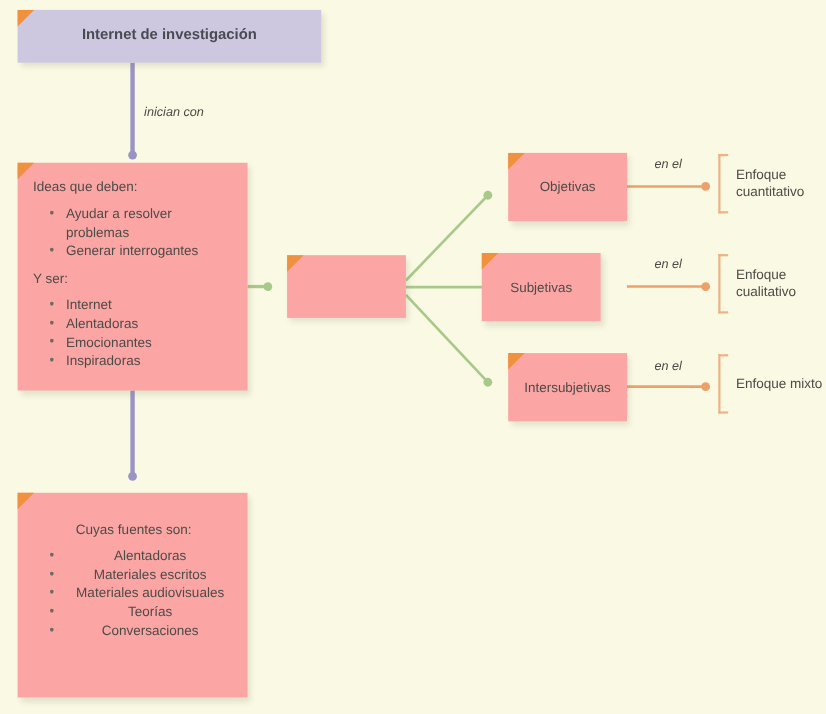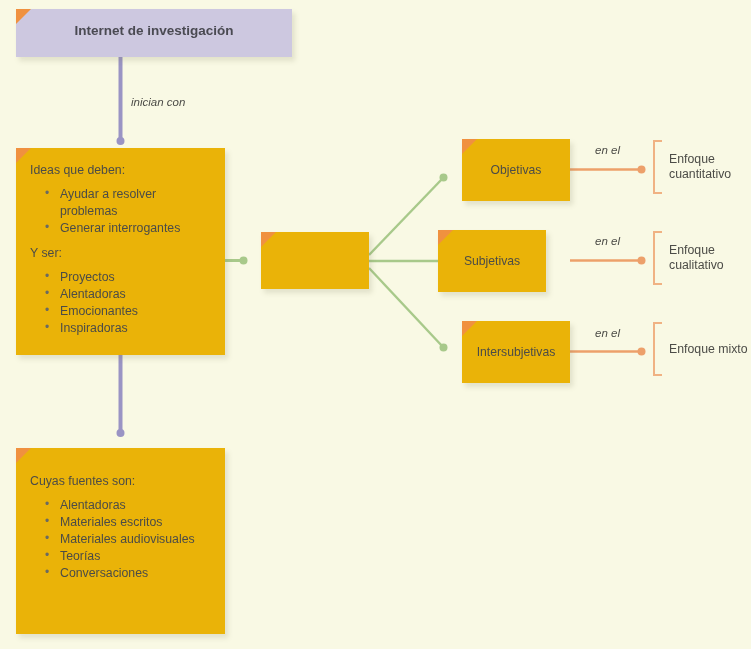--- a/index.html
+++ b/index.html
@@ -24,21 +24,21 @@
     top: 0;
     width: 751px;
     height: 649px;
     pointer-events: none;
   }
 
   
   .card {
     position: absolute;
     box-sizing: border-box;
-    background: #eab308;
+    background: #fca5a5;
     box-shadow: 3px 4px 5px rgba(120,120,90,0.18);
     color: #4a4a46;
   }
   .card .fold {
     position: absolute;
     left: 0;
     top: 0;
     width: 0;
     height: 0;
     border-top: 15px solid #f0913f;
@@ -73,20 +73,21 @@
     width: 209px;
     height: 207px;
     padding: 15px 12px 10px 12px;
   }
   #fuentes-card {
     left: 16px;
     top: 448px;
     width: 209px;
     height: 186px;
     padding: 26px 12px 10px 12px;
+    text-align: center;
   }
   .card-heading {
     font-size: 12.3px;
     color: #4c4c47;
     margin: 0 0 9px 2px;
   }
   .bullets {
     list-style: none;
     margin: 0 0 9px 0;
     padding: 0;
@@ -224,21 +225,21 @@
 
   <div class="card" id="ideas-card">
     <span class="fold"></span>
     <div class="card-heading">Ideas que deben:</div>
     <ul class="bullets">
       <li>Ayudar a resolver problemas</li>
       <li>Generar interrogantes</li>
     </ul>
     <div class="card-heading">Y ser:</div>
     <ul class="bullets">
-      <li>Proyectos</li>
+      <li>Internet</li>
       <li>Alentadoras</li>
       <li>Emocionantes</li>
       <li>Inspiradoras</li>
     </ul>
   </div>
 
   <div class="card" id="fuentes-card">
     <span class="fold"></span>
     <div class="card-heading">Cuyas fuentes son:</div>
     <ul class="bullets">

